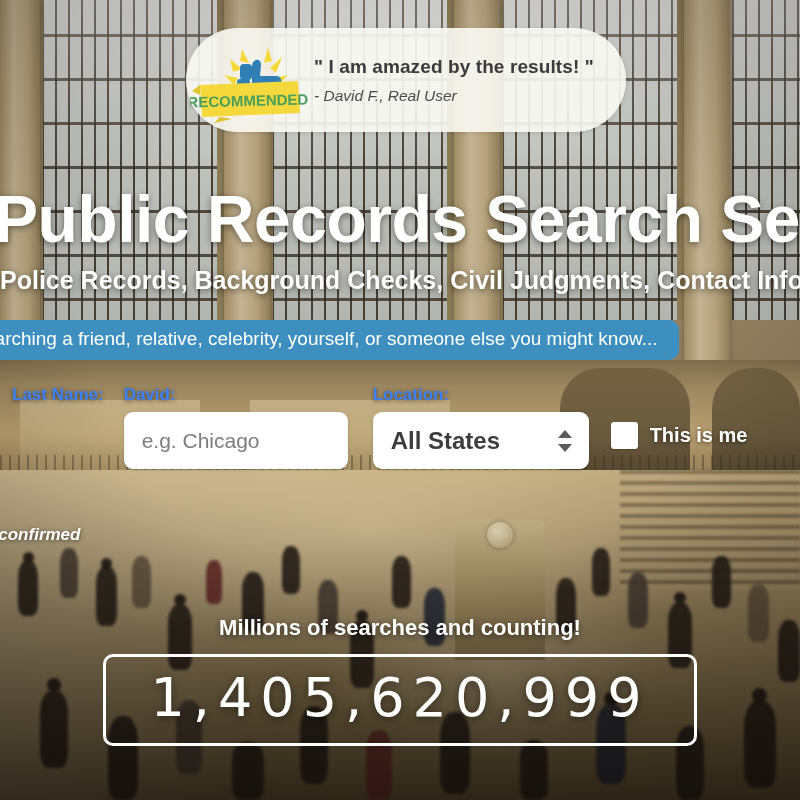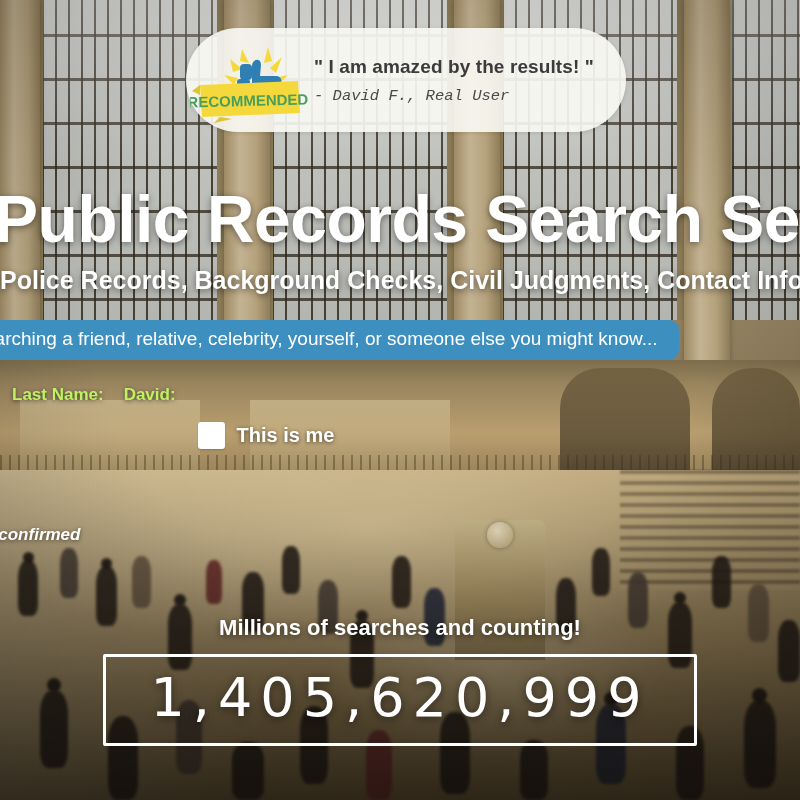--- a/index.html
+++ b/index.html
@@ -168,21 +168,20 @@
     color: #3b3b3b;
     letter-spacing: .1px;
     white-space: nowrap;
   }
   .t-author {
     margin-top: 9px;
     font-size: 15.5px;
     font-style: italic;
     color: #4a4a4a;
     white-space: nowrap;
-    font-family: Liberation Mono, monospace;
   }
 
   
   .hero {
     position: absolute;
     left: 0; top: 186px; width: 800px;
     text-align: center;
   }
   .hero-title {
     font-size: 66px;
@@ -223,21 +222,21 @@
     position: absolute;
     left: 12px; top: 385px;
     width: 1060px;
     display: flex;
     align-items: flex-start;
   }
   .field { position: relative; }
   .field-label {
     font-size: 17px;
     font-weight: bold;
-    color: #bef264;
+    color: #3b82f6;
     text-shadow: 0 1px 4px rgba(0,0,0,.6);
     margin-bottom: 7px;
     white-space: nowrap;
   }
   .text-input {
     width: 224px; height: 57px;
     background: #ffffff;
     border: none;
     border-radius: 9px;
     box-sizing: border-box;
@@ -322,21 +321,21 @@
     font-size: 22px;
     font-weight: bold;
     color: #ffffff;
     text-shadow: 0 2px 6px rgba(0,0,0,.55);
     margin-bottom: 13px;
   }
   .counter-box {
     display: inline-block;
     border: 3px solid #ffffff;
     padding: 9px 44px 14px 44px;
-    border-radius: 2px;
+    border-radius: 10px;
   }
   .counter-value {
     font-size: 54px;
     color: #ffffff;
     letter-spacing: 8px;
     font-weight: normal;
     text-shadow: 0 2px 8px rgba(0,0,0,.5);
     font-family: "DejaVu Sans", sans-serif;
   }
 </style>
@@ -464,22 +463,33 @@
     </div>
 
     <div class="form-row">
 
       <div class="field field-last">
         <div class="field-label">Last Name:</div>
       </div>
 
       <div class="field field-city">
         <div class="field-label">David:</div>
-      </div>
-
+        <input class="text-input" type="text" placeholder="e.g. Chicago" style="">
+      </div>
+
+      <div class="field field-loc">
+        <div class="field-label">Location:</div>
+        <div class="select-box">
+          <span class="select-value">All States</span>
+          <span class="select-arrows">
+            <span class="arw arw-up"></span>
+            <span class="arw arw-dn"></span>
+          </span>
+        </div>
+      </div>
 
       <div class="checkbox-group">
         <span class="checkbox"></span>
         <span class="checkbox-label">This is me</span>
       </div>
     </div>
 
     <div class="disclaimer">Information is not confirmed</div>
 
     <div class="counter-wrap">

